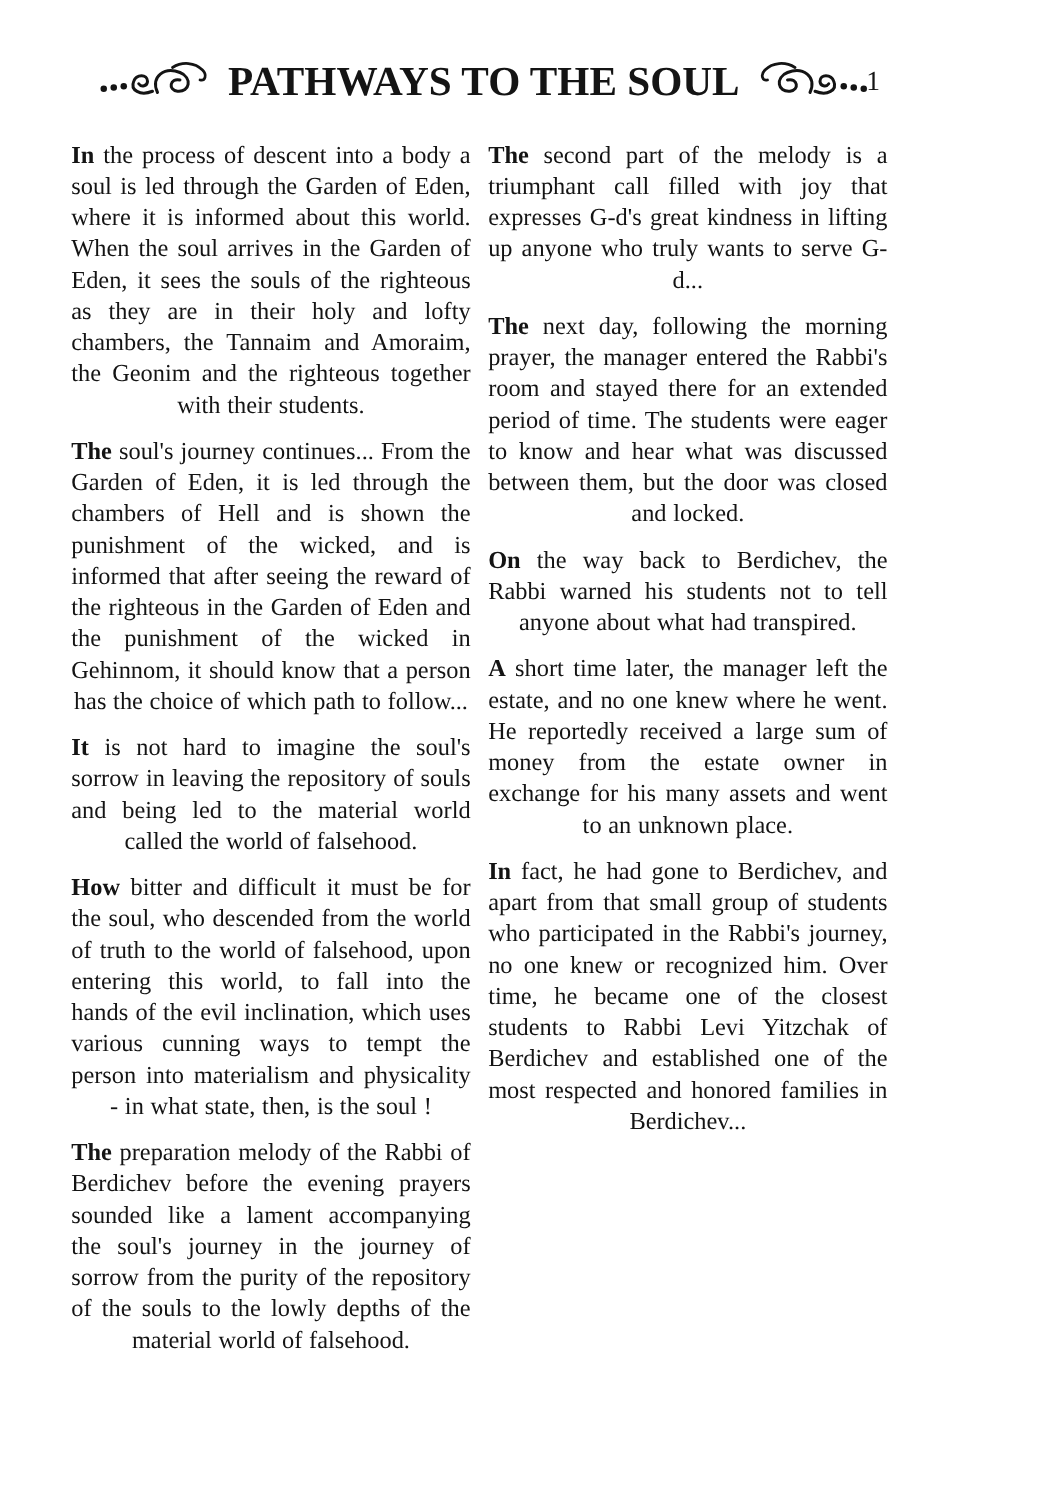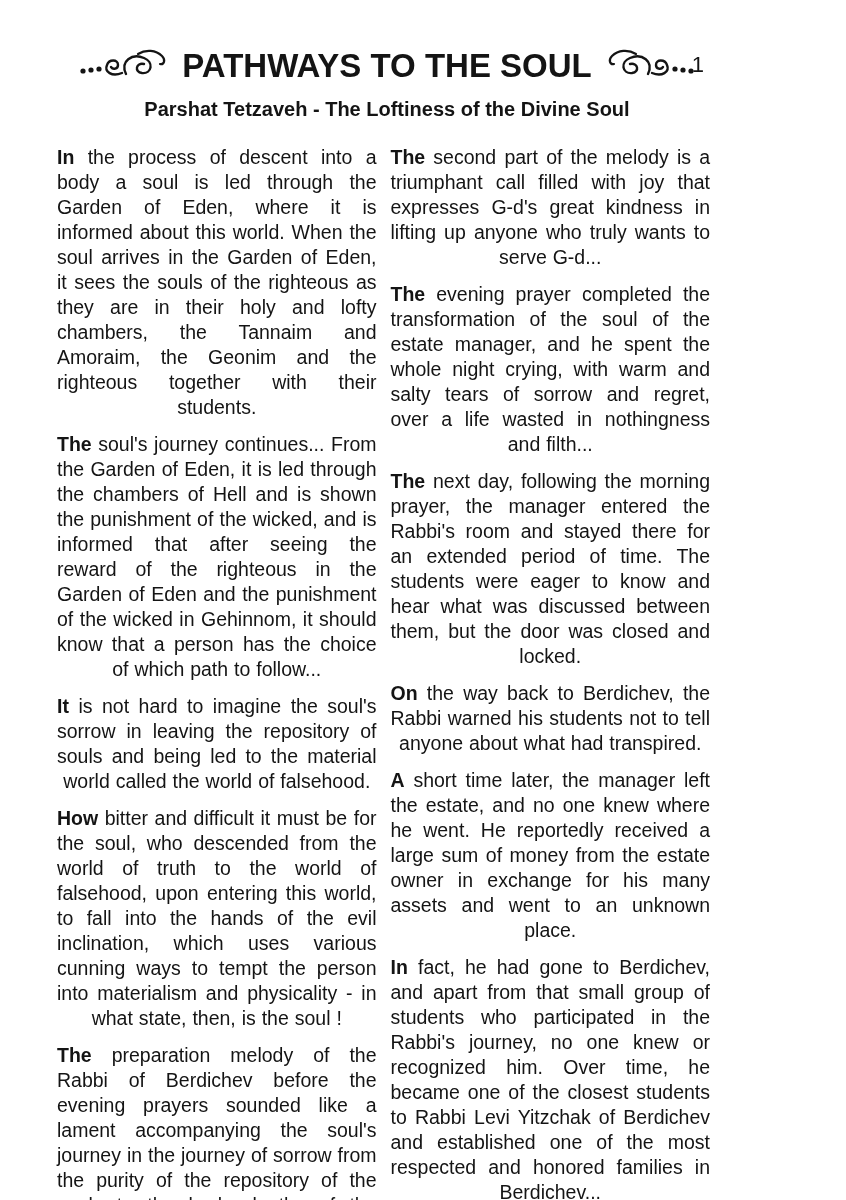--- a/index.html
+++ b/index.html
@@ -1,21 +1,21 @@
 <!DOCTYPE html>
 <html><head>
 <meta charset="utf-8">
 <style>
   html, body { margin: 0; padding: 0; background: #ffffff; }
   .page {
     position: relative;
     width: 774px;
     height: 1200px;
     background: #ffffff;
-    font-family: Liberation Sans, sans-serif;
+    font-family: Liberation Serif, serif;
     color: #141414;
     overflow: hidden;
     box-sizing: border-box;
   }
   header { padding-top: 44px; }
   .title-line {
     position: relative;
     display: flex;
     align-items: center;
     justify-content: center;
@@ -84,33 +84,31 @@
           <circle cx="5" cy="22" r="2.6" fill="#141414"></circle>
           <circle cx="13" cy="21" r="2.6" fill="#141414"></circle>
           <circle cx="21" cy="20" r="2.6" fill="#141414"></circle>
           <path d="M44 24 C34 28 26 23 29 16 C31 10 40 10 40 16 C40 20 35 21 33 18" fill="none" stroke="#141414" stroke-width="2.4" stroke-linecap="round"></path>
           <path d="M48 25 C42 12 54 4 66 9 C76 13 74 25 64 24 C56 23 58 13 66 15" fill="none" stroke="#141414" stroke-width="2.4" stroke-linecap="round"></path>
           <path d="M60 5 C68 0 78 1 84 7 C88 11 86 16 82 15" fill="none" stroke="#141414" stroke-width="2.2" stroke-linecap="round"></path>
         </svg>
       </span>
     </div>
     <div class="page-number">1</div>
-    <h2 class="doc-subtitle">Parshat Tetzaveh - The Loftiness of the Divine Soul</h2>
   </header>
 
   <main class="columns">
     <section class="col">
         <p class="para"><b class="lead">In</b><span>&nbsp;the process of descent into a body a soul is led through the Garden of Eden, where it is informed about this world. When the soul arrives in the Garden of Eden, it sees the souls of the righteous as they are in their holy and lofty chambers, the Tannaim and Amoraim, the Geonim and the righteous together with their students.</span></p>
         <p class="para"><b class="lead">The</b><span>&nbsp;soul's journey continues... From the Garden of Eden, it is led through the chambers of Hell and is shown the punishment of the wicked, and is informed that after seeing the reward of the righteous in the Garden of Eden and the punishment of the wicked in Gehinnom, it should know that a person has the choice of which path to follow...</span></p>
         <p class="para"><b class="lead">It</b><span>&nbsp;is not hard to imagine the soul's sorrow in leaving the repository of souls and being led to the material world called the world of falsehood.</span></p>
         <p class="para"><b class="lead">How</b><span>&nbsp;bitter and difficult it must be for the soul, who descended from the world of truth to the world of falsehood, upon entering this world, to fall into the hands of the evil inclination, which uses various cunning ways to tempt the person into materialism and physicality - in what state, then, is the soul !</span></p>
         <p class="para"><b class="lead">The</b><span>&nbsp;preparation melody of the Rabbi of Berdichev before the evening prayers sounded like a lament accompanying the soul's journey in the journey of sorrow from the purity of the repository of the souls to the lowly depths of the material world of falsehood.</span></p>
       </section>
     <section class="col">
         <p class="para"><b class="lead">The</b><span>&nbsp;second part of the melody is a triumphant call filled with joy that expresses G-d's great kindness in lifting up anyone who truly wants to serve G-d...</span></p>
-        <p class="para"><b class="lead">The</b><span>&nbsp;evening prayer completed the transformation of the soul of the estate manager, and he spent the whole night crying, with warm and salty tears of sorrow and regret, over a life wasted in nothingness and filth...</span></p>
         <p class="para"><b class="lead">The</b><span>&nbsp;next day, following the morning prayer, the manager entered the Rabbi's room and stayed there for an extended period of time. The students were eager to know and hear what was discussed between them, but the door was closed and locked.</span></p>
         <p class="para"><b class="lead">On</b><span>&nbsp;the way back to Berdichev, the Rabbi warned his students not to tell anyone about what had transpired.</span></p>
         <p class="para"><b class="lead">A</b><span>&nbsp;short time later, the manager left the estate, and no one knew where he went. He reportedly received a large sum of money from the estate owner in exchange for his many assets and went to an unknown place.</span></p>
         <p class="para"><b class="lead">In</b><span>&nbsp;fact, he had gone to Berdichev, and apart from that small group of students who participated in the Rabbi's journey, no one knew or recognized him. Over time, he became one of the closest students to Rabbi Levi Yitzchak of Berdichev and established one of the most respected and honored families in Berdichev...</span></p>
       </section>
   </main>
 </div>
 
 </body></html>

